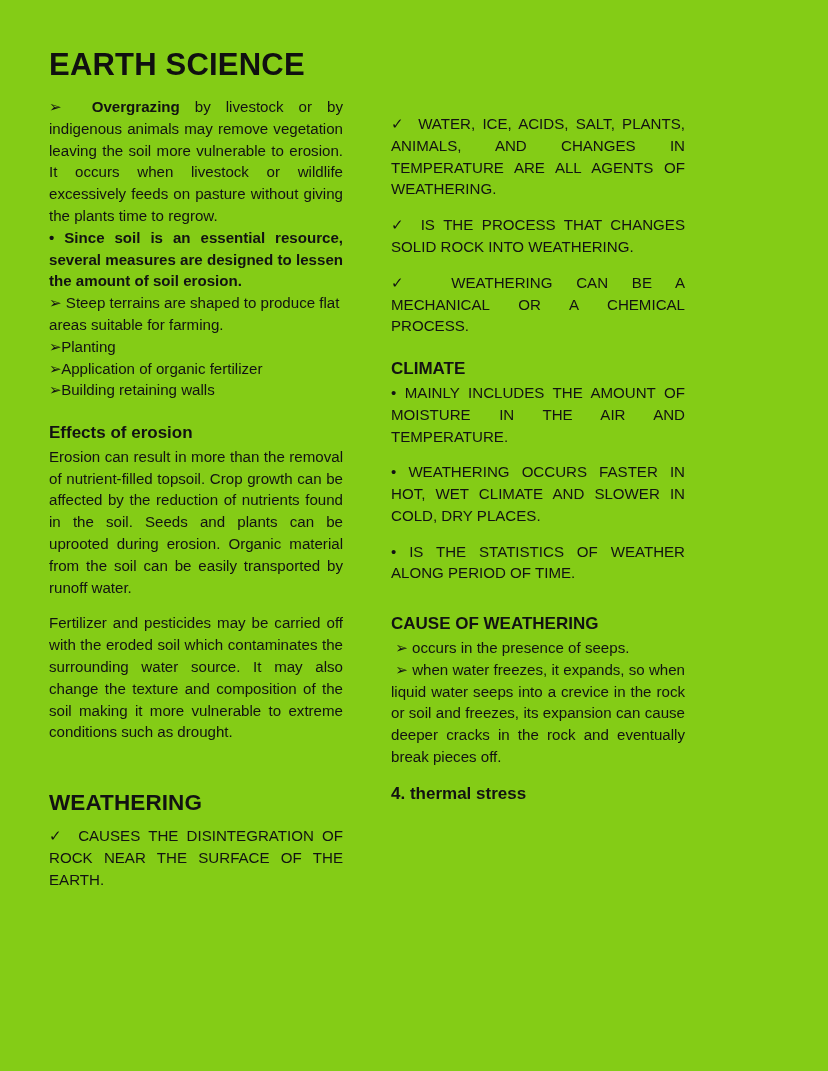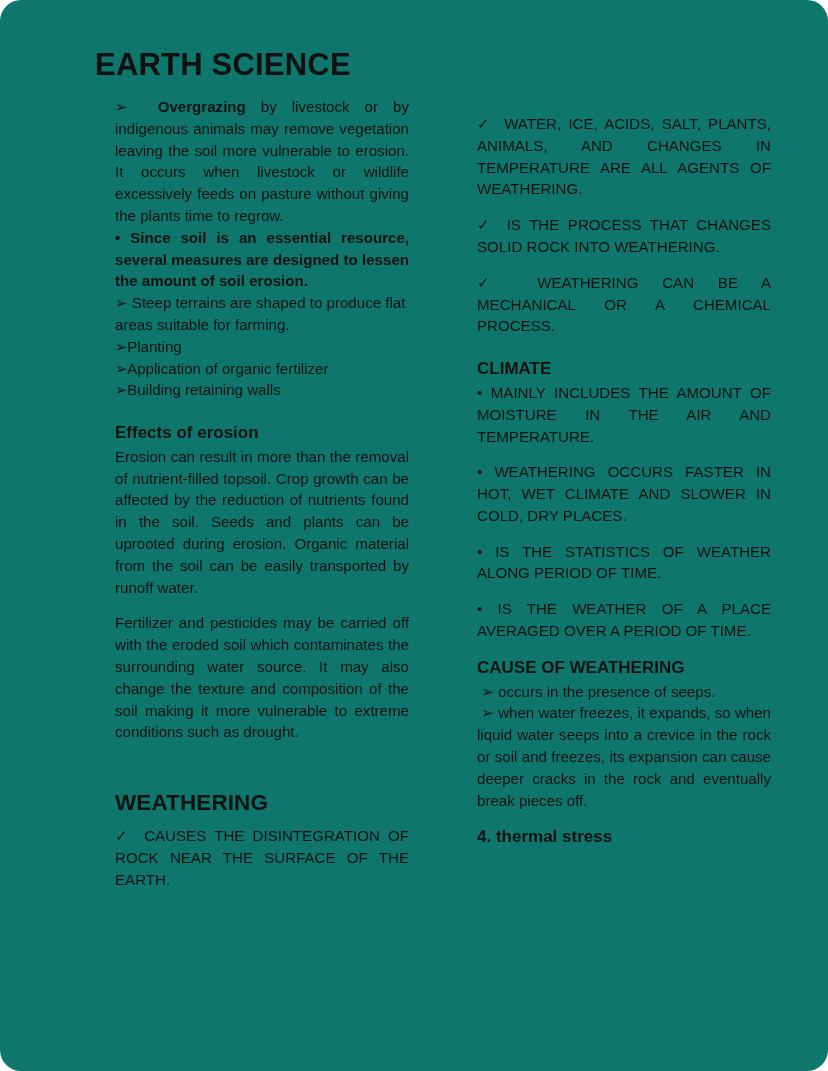--- a/index.html
+++ b/index.html
@@ -12,42 +12,40 @@
     height: 1071px;
     overflow: hidden;
     font-family: "Liberation Sans", sans-serif;
     color: #121212;
     -webkit-font-smoothing: antialiased;
   }
   .page {
     position: relative;
     width: 828px;
     height: 1071px;
-    background: #0f766e;
+    background: #84cc16;
     box-sizing: border-box;
-    padding: 48px 96px 0 95px;
-    border-radius: 21px;
+    padding: 48px 96px 0 49px;
   }
   .doc-title {
     font-size: 31px;
     font-weight: 800;
     letter-spacing: 0.2px;
     line-height: 1.1;
     margin: 0 0 14px 0;
     color: #101010;
   }
   .columns {
     display: flex;
     gap: 48px;
     align-items: flex-start;
   }
   .col {
     width: 294px;
     flex: 0 0 294px;
-    margin-left: 20px;
   }
   .col-right {
     padding-top: 17px;
   }
   .blk {
     font-size: 15.1px;
     line-height: 1.445;
     margin: 0;
   }
   .just {
@@ -144,21 +142,20 @@
       <div class="gap-md"></div>
 
       <p class="blk just"><span class="marker">•</span><span>&nbsp;</span><span>WEATHERING OCCURS FASTER IN HOT, WET CLIMATE AND SLOWER IN COLD, DRY PLACES.</span></p>
 
       <div class="gap-md"></div>
 
       <p class="blk just"><span class="marker">•</span><span>&nbsp;</span><span>IS THE STATISTICS OF WEATHER ALONG PERIOD OF TIME.</span></p>
 
       <div class="gap-md"></div>
 
-      <p class="blk just"><span class="marker">•</span><span>&nbsp;</span><span>IS THE WEATHER OF A PLACE AVERAGED OVER A PERIOD OF TIME.</span></p>
 
       <div class="gap-md"></div>
 
       <p class="heading">CAUSE OF WEATHERING</p>
 
 
       <p class="blk"><span>&nbsp;</span><span class="marker">➢</span><span>&nbsp;</span><span>occurs in the presence of seeps.</span></p>
 
       <p class="blk just"><span>&nbsp;</span><span class="marker">➢</span><span>&nbsp;</span><span>when water freezes, it expands, so when liquid water seeps into a  crevice in the rock or soil and freezes, its expansion can cause deeper cracks in the rock and eventually break pieces off.</span></p>
 

